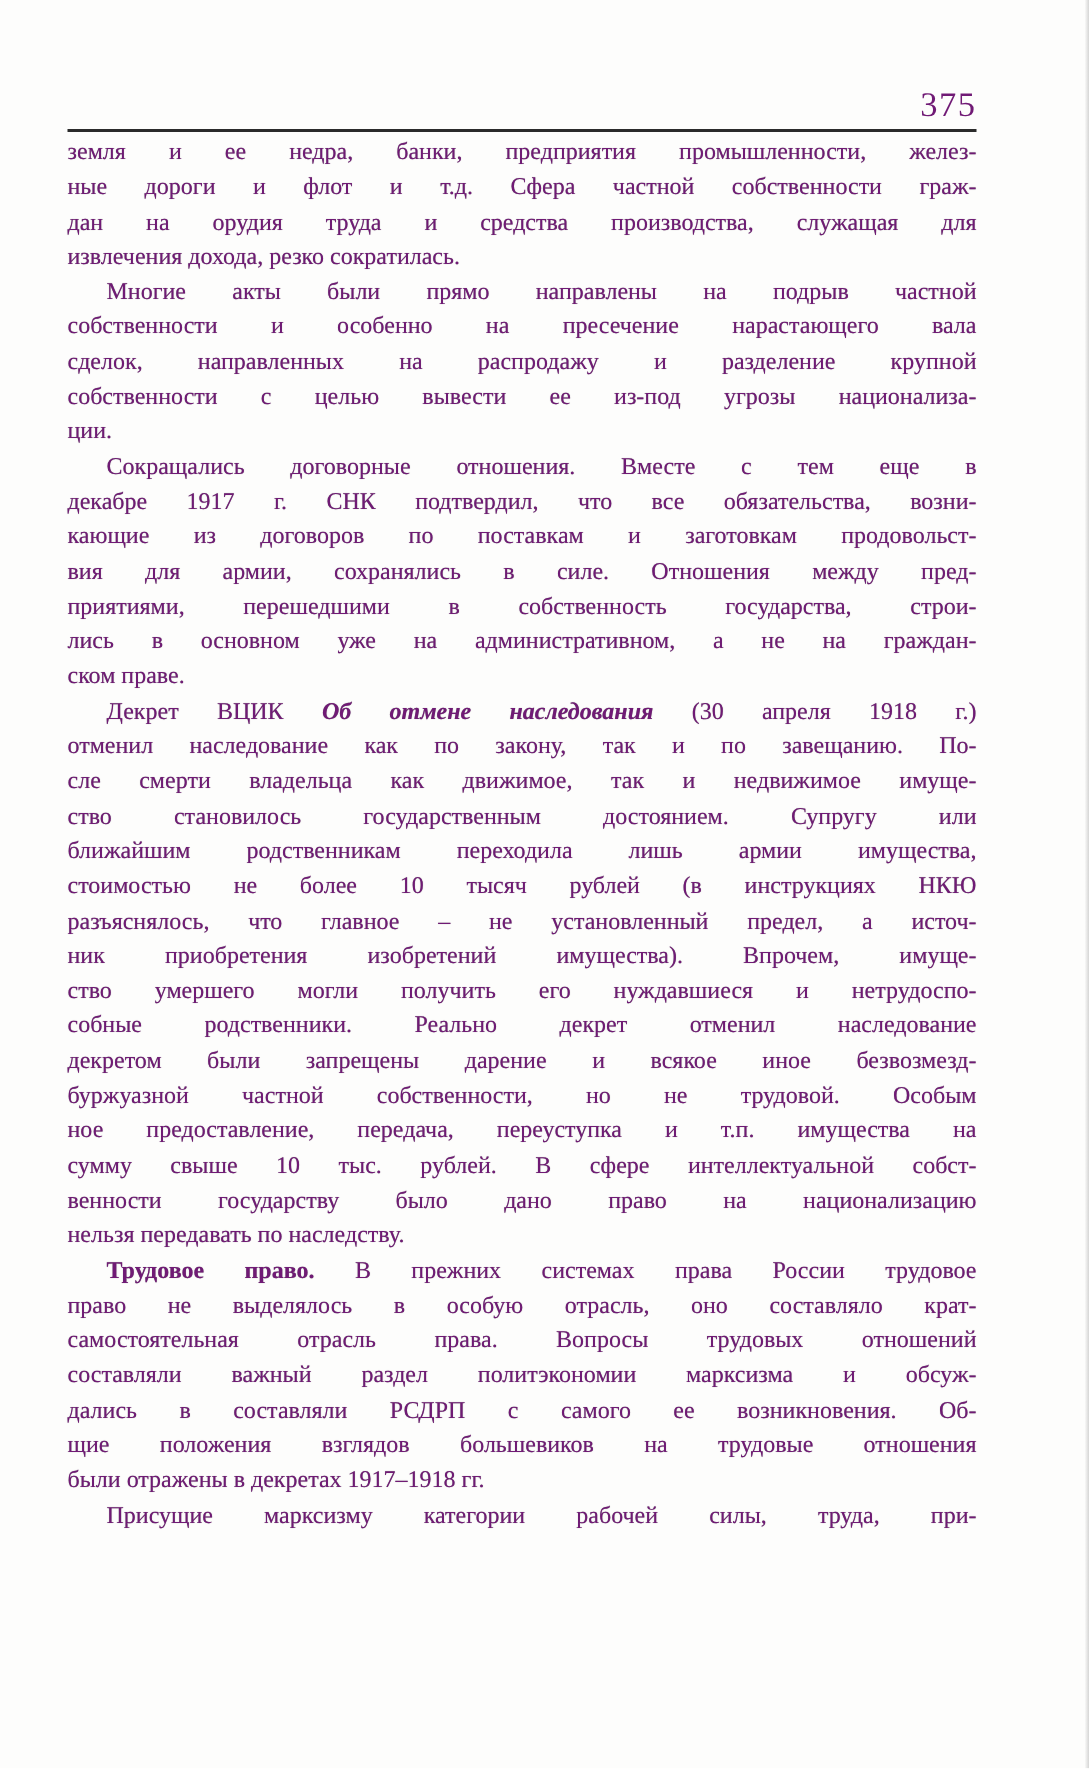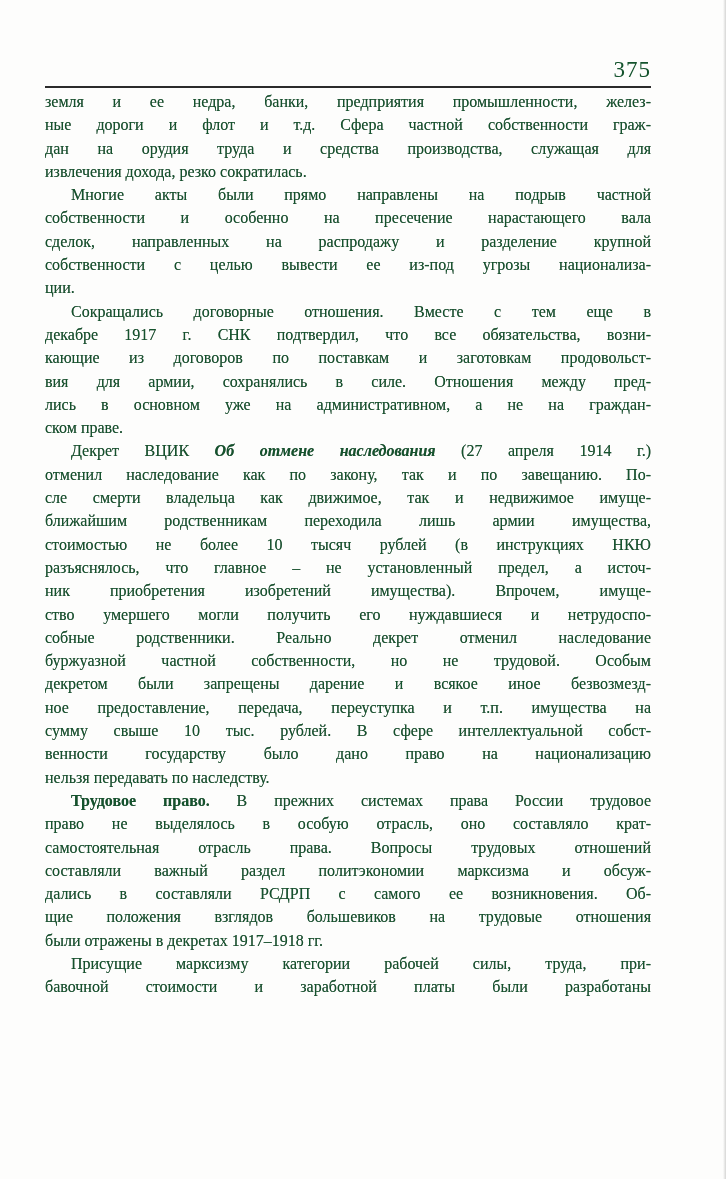--- a/index.html
+++ b/index.html
@@ -59,21 +59,21 @@
     right: 0;
     top: 0;
     width: 3px;
     height: 100%;
     background: linear-gradient(to left, rgba(110,110,110,0.28), rgba(110,110,110,0));
   }
 </style>
 </head>
 <body>
 
-<div class="page" style="background: rgb(253, 253, 252); color: #14532d; font-family: Liberation Serif, serif;">
+<div class="page" style="background: rgb(253, 253, 252); color: #701a75; font-family: Liberation Serif, serif;">
   <div class="content">
     <span class="page-number">375</span>
     <div class="rule" style="border-top-color: rgb(43, 43, 43);"></div>
     <div class="body-text" id="body">
         <div>
           <div class="line"><span>земля и ее недра, банки, предприятия промышленности, желез-</span></div>
           <div class="line"><span>ные дороги и флот и т.д. Сфера частной собственности граж-</span></div>
           <div class="line"><span>дан на орудия труда и средства производства, служащая для</span></div>
           <div class="line last"><span>извлечения дохода, резко сократилась.</span></div>
         </div>
@@ -82,49 +82,50 @@
           <div class="line"><span>собственности и особенно на пресечение нарастающего вала</span></div>
           <div class="line"><span>сделок, направленных на распродажу и разделение крупной</span></div>
           <div class="line"><span>собственности с целью вывести ее из-под угрозы национализа-</span></div>
           <div class="line last"><span>ции.</span></div>
         </div>
         <div>
           <div class="line indent"><span>Сокращались договорные отношения. Вместе с тем еще в</span></div>
           <div class="line"><span>декабре 1917 г. СНК подтвердил, что все обязательства, возни-</span></div>
           <div class="line"><span>кающие из договоров по поставкам и заготовкам продовольст-</span></div>
           <div class="line"><span>вия для армии, сохранялись в силе. Отношения между пред-</span></div>
+          <div class="line"><span>приятиями, перешедшими в собственность государства, строи-</span></div>
           <div class="line"><span>лись в основном уже на административном, а не на граждан-</span></div>
           <div class="line last"><span>ском праве.</span></div>
         </div>
         <div>
-          <div class="line indent"><span>Декрет ВЦИК </span><span class="seg-bi">Об отмене наследования</span><span> (27 апреля 1914 г.)</span></div>
+          <div class="line indent"><span>Декрет ВЦИК </span><span class="seg-bi">Об отмене наследования</span><span> (30 апреля 1918 г.)</span></div>
           <div class="line"><span>отменил наследование как по закону, так и по завещанию. По-</span></div>
           <div class="line"><span>сле смерти владельца как движимое, так и недвижимое имуще-</span></div>
+          <div class="line"><span>ство становилось государственным достоянием. Супругу или</span></div>
           <div class="line"><span>ближайшим родственникам переходила лишь армии имущества,</span></div>
           <div class="line"><span>стоимостью не более 10 тысяч рублей (в инструкциях НКЮ</span></div>
           <div class="line"><span>разъяснялось, что главное – не установленный предел, а источ-</span></div>
           <div class="line"><span>ник приобретения изобретений имущества). Впрочем, имуще-</span></div>
           <div class="line"><span>ство умершего могли получить его нуждавшиеся и нетрудоспо-</span></div>
           <div class="line"><span>собные родственники. Реально декрет отменил наследование</span></div>
+          <div class="line"><span>декретом были запрещены дарение и всякое иное безвозмезд-</span></div>
           <div class="line"><span>буржуазной частной собственности, но не трудовой. Особым</span></div>
-          <div class="line"><span>декретом были запрещены дарение и всякое иное безвозмезд-</span></div>
           <div class="line"><span>ное предоставление, передача, переуступка и т.п. имущества на</span></div>
           <div class="line"><span>сумму свыше 10 тыс. рублей. В сфере интеллектуальной собст-</span></div>
           <div class="line"><span>венности государству было дано право на национализацию</span></div>
           <div class="line last"><span>нельзя передавать по наследству.</span></div>
         </div>
         <div>
           <div class="line indent"><span class="seg-b">Трудовое право.</span><span> В прежних системах права России трудовое</span></div>
           <div class="line"><span>право не выделялось в особую отрасль, оно составляло крат-</span></div>
           <div class="line"><span>самостоятельная отрасль права. Вопросы трудовых отношений</span></div>
           <div class="line"><span>составляли важный раздел политэкономии марксизма и обсуж-</span></div>
           <div class="line"><span>дались в составляли РСДРП с самого ее возникновения. Об-</span></div>
           <div class="line"><span>щие положения взглядов большевиков на трудовые отношения</span></div>
           <div class="line last"><span>были отражены в декретах 1917–1918 гг.</span></div>
         </div>
         <div>
           <div class="line indent"><span>Присущие марксизму категории рабочей силы, труда, при-</span></div>
-          <div class="line"><span>бавочной стоимости и заработной платы были разработаны</span></div>
         </div>
       </div>
   </div>
   <div class="scan-edge"></div>
 </div>
 
 </body></html>

